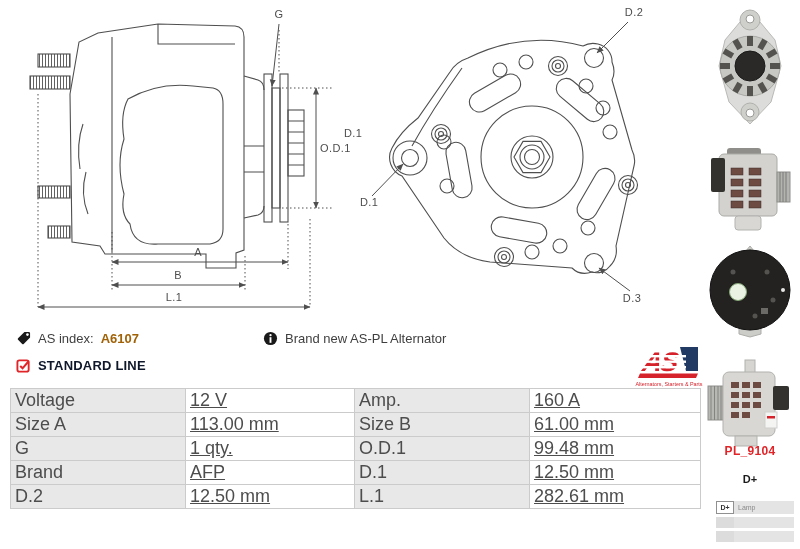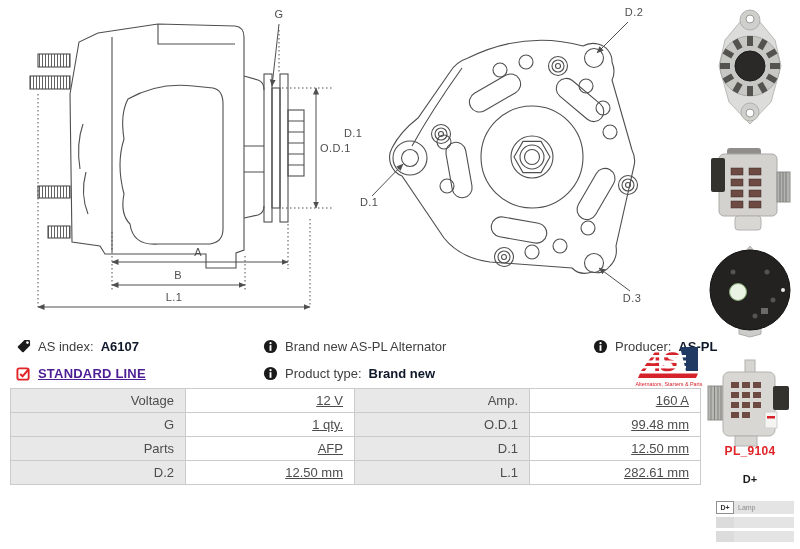--- a/index.html
+++ b/index.html
@@ -1,28 +1,28 @@
 <!DOCTYPE html>
 <html><head>
 <meta charset="utf-8">
 <style>
   html,body{margin:0;padding:0;background:#fff;}
   #app{position:relative;width:800px;height:549px;background:#fff;overflow:hidden;
        font-family:"Liberation Sans", sans-serif;color:#3f3f3f;}
   .abs{position:absolute;}
   
   .info-line{position:absolute;height:17px;display:flex;align-items:center;gap:7px;
-             font-size:13px;color:#3f3f3f;white-space:nowrap;margin-top:8px;}
-  .info-line strong{color:#0f172a;}
-  .std-line{color:#4c1d95;font-weight:bold;letter-spacing:.2px;text-decoration:underline;}
+             font-size:13px;color:#3f3f3f;white-space:nowrap;}
+  .info-line strong{color:#a16207;}
+  .std-line{color:#0f172a;font-weight:bold;letter-spacing:.2px;}
   .icon16{width:15px;height:15px;flex:0 0 auto;display:block;}
   
   table.specs{border-collapse:collapse;table-layout:fixed;width:690px;}
-  table.specs td{border:1px solid #cbcbcb;height:23px;font-size:13px;color:#4d4d4d;
-                 text-align:right;padding:0 11px 0 4px;overflow:hidden;white-space:nowrap;}
+  table.specs td{border:1px solid #cbcbcb;height:23px;font-size:18px;color:#4d4d4d;
+                 text-align:left;padding:0 11px 0 4px;overflow:hidden;white-space:nowrap;}
   table.specs td.lbl{background:#e8e8e8;}
   table.specs td.val{background:#fff;text-decoration:underline;}
   
   svg{overflow:visible;}
   .dim-text{font-family:"Liberation Sans", sans-serif;font-size:11px;fill:#4d4d4d;letter-spacing:.4px;}
   
   #sidebar{position:absolute;left:700px;top:0;width:100px;height:549px;}
   .plug-code{position:absolute;left:0;width:100px;text-align:center;top:444px;
              color:#e02428;font-weight:bold;font-size:12px;letter-spacing:.3px;}
   .terminal{position:absolute;left:0;width:100px;text-align:center;top:473px;
@@ -190,39 +190,21 @@
 
   <div class="info-line" style="left:263px;top:330px">
     <svg class="icon16" viewBox="0 0 16 16">
       <circle cx="8" cy="8" r="7" fill="#1a1a1a"></circle>
       <rect x="7" y="6.6" width="2" height="6" fill="#fff"></rect>
         <circle cx="8" cy="4.4" r="1.2" fill="#fff"></circle>
     </svg>
     <span>Brand new AS-PL Alternator</span>
   </div>
 
-  <div class="info-line" style="left:263px;top:357px">
-    <svg class="icon16" viewBox="0 0 16 16">
-      <circle cx="8" cy="8" r="7" fill="#1a1a1a"></circle>
-      <rect x="7" y="6.6" width="2" height="6" fill="#fff"></rect>
-        <circle cx="8" cy="4.4" r="1.2" fill="#fff"></circle>
-    </svg>
-    <span>Product type:</span>
-    <strong>Brand new</strong>
-  </div>
-
-  <div class="info-line" style="left:593px;top:330px">
-    <svg class="icon16" viewBox="0 0 16 16">
-      <circle cx="8" cy="8" r="7" fill="#1a1a1a"></circle>
-      <rect x="7" y="6.6" width="2" height="6" fill="#fff"></rect>
-        <circle cx="8" cy="4.4" r="1.2" fill="#fff"></circle>
-    </svg>
-    <span>Producer:</span>
-    <strong>AS-PL</strong>
-  </div>
+
 
   <svg class="abs" style="left:636px;top:346px" width="66" height="44" viewBox="0 0 66 44">
     <polygon points="44,1 62,1 62,25 50,25" fill="#213a63"></polygon>
     <g transform="skewX(-10)">
       <text x="10" y="25" font-family="Liberation Sans, sans-serif" font-size="27" font-weight="bold" font-style="italic" fill="#d6232b" letter-spacing="-2">AS</text>
     </g>
     <rect x="0" y="9" width="50" height="2.4" fill="#fff"></rect>
     <rect x="0" y="14.5" width="50" height="2.4" fill="#fff"></rect>
     <rect x="0" y="20" width="50" height="2.4" fill="#fff"></rect>
     <polygon points="4,27.5 62,27.5 60,32 2,32" fill="#d6232b"></polygon>
@@ -237,27 +219,33 @@
         <col style="width:171px">
       </colgroup>
     <tbody>
       <tr>
         <td class="lbl">Voltage</td>
         <td class="val">12 V</td>
         <td class="lbl">Amp.</td>
         <td class="val">160 A</td>
       </tr>
       <tr>
+        <td class="lbl">Size A</td>
+        <td class="val">113.00 mm</td>
+        <td class="lbl">Size B</td>
+        <td class="val">61.00 mm</td>
+      </tr>
+      <tr>
         <td class="lbl">G</td>
         <td class="val">1 qty.</td>
         <td class="lbl">O.D.1</td>
         <td class="val">99.48 mm</td>
       </tr>
       <tr>
-        <td class="lbl">Parts</td>
+        <td class="lbl">Brand</td>
         <td class="val">AFP</td>
         <td class="lbl">D.1</td>
         <td class="val">12.50 mm</td>
       </tr>
       <tr>
         <td class="lbl">D.2</td>
         <td class="val">12.50 mm</td>
         <td class="lbl">L.1</td>
         <td class="val">282.61 mm</td>
       </tr>

